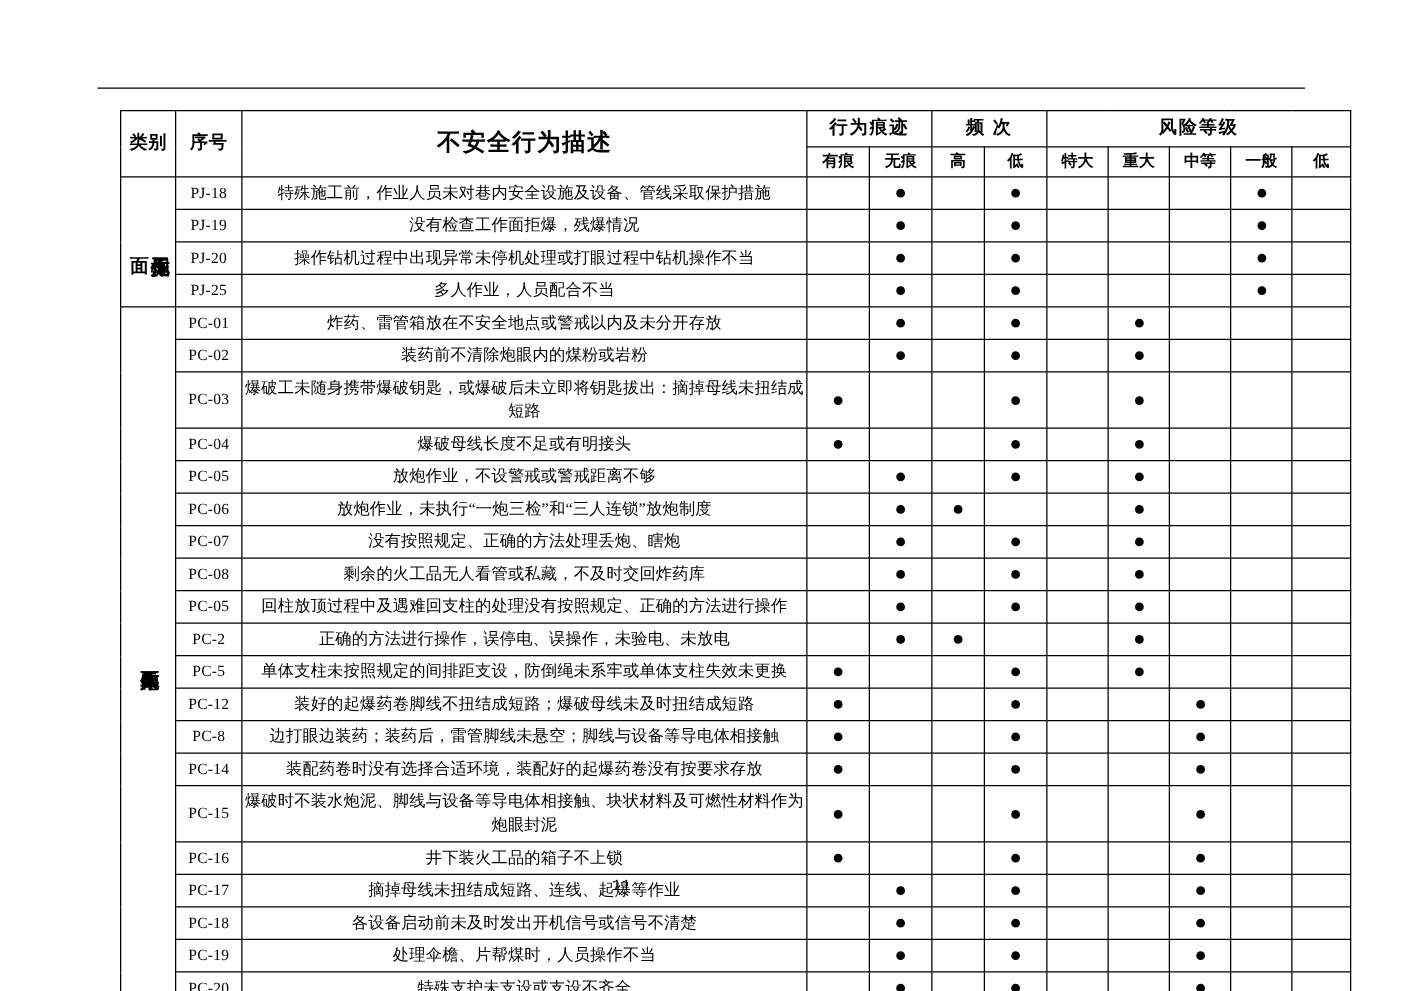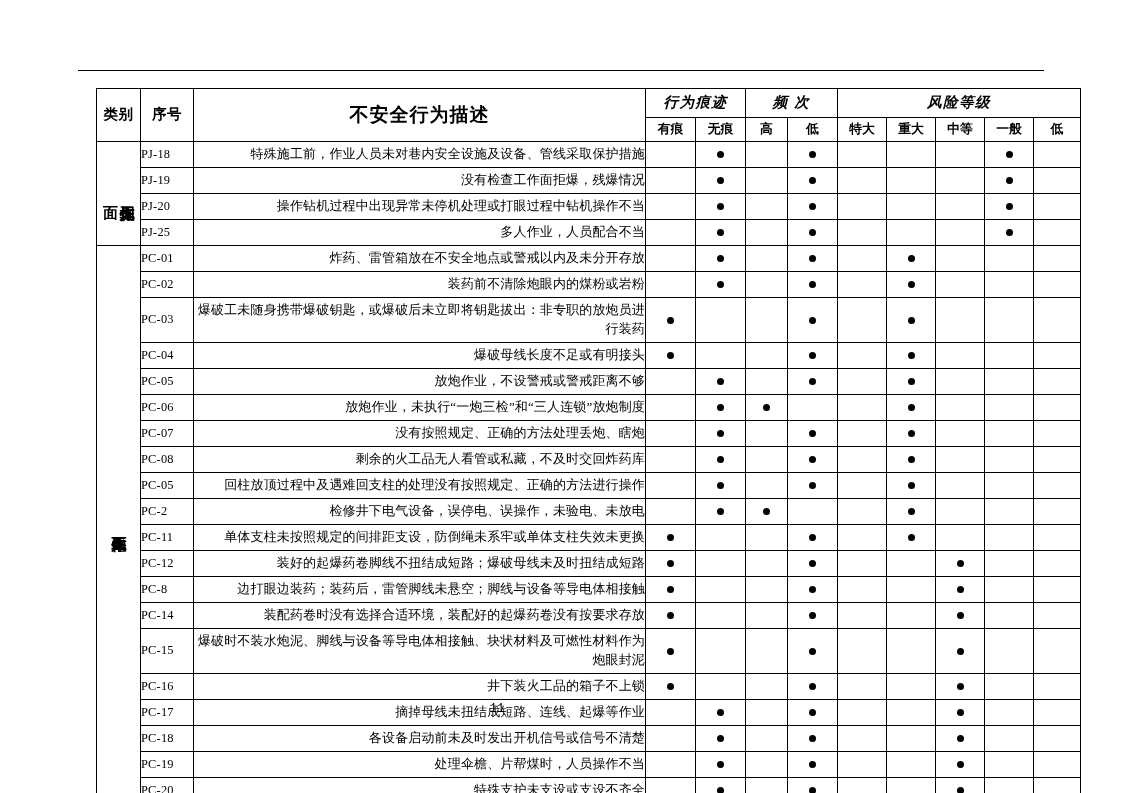--- a/index.html
+++ b/index.html
@@ -71,21 +71,21 @@
   th {
     font-weight: bold;
     text-align: center;
     font-size: 14.5px;
     font-family: "Liberation Sans", "DejaVu Sans", sans-serif;
     letter-spacing: 0.5px;
   }
   th.h-top { height: 28px; }
   th.h-sub { height: 23px; font-size: 12.8px; letter-spacing: 0px; }
   th.h-desc { font-size: 19px; letter-spacing: 1px; }
-  th.h-group { font-size: 14.5px; letter-spacing: 1.5px; font-style: italic; }
+  th.h-group { font-size: 14.5px; letter-spacing: 1.5px; }
 
   
   td.cat {
     text-align: center;
     vertical-align: middle;
     padding: 2px 0;
   }
   .cat-inner {
     display: flex;
     flex-direction: row-reverse;
@@ -99,29 +99,30 @@
   }
   .cat-col {
     writing-mode: vertical-rl;
     text-orientation: upright;
     line-height: 1.12;
     white-space: nowrap;
   }
   .cat-col.second { align-self: flex-end; }
 
   td.no {
+    text-align: center;
     font-size: 12.4px;
     font-family: "Liberation Serif", "DejaVu Serif", serif;
     letter-spacing: 0.2px;
     white-space: nowrap;
   }
   td.desc {
     padding: 3px 5px 3px 7px;
     font-size: 13px;
-    text-align: right;
+    text-align: center;
     letter-spacing: 0.15px;
   }
   td.mark {
     text-align: center;
     vertical-align: middle;
   }
   .dot {
     display: inline-block;
     width: 7px;
     height: 7px;
@@ -270,21 +271,21 @@
             <td class="mark"></td>
             <td class="mark"><span class="dot"></span></td>
             <td class="mark"></td>
             <td class="mark"><span class="dot"></span></td>
             <td class="mark"></td>
             <td class="mark"></td>
             <td class="mark"></td>
           </tr>
           <tr class="r2">
             <td class="no">PC-03</td>
-            <td class="desc">爆破工未随身携带爆破钥匙，或爆破后未立即将钥匙拔出：非专职的放炮员进行装药</td>
+            <td class="desc">爆破工未随身携带爆破钥匙，或爆破后未立即将钥匙拔出：摘掉母线未扭结成短路</td>
             <td class="mark"><span class="dot"></span></td>
             <td class="mark"></td>
             <td class="mark"></td>
             <td class="mark"><span class="dot"></span></td>
             <td class="mark"></td>
             <td class="mark"><span class="dot"></span></td>
             <td class="mark"></td>
             <td class="mark"></td>
             <td class="mark"></td>
           </tr>
@@ -361,33 +362,33 @@
             <td class="mark"></td>
             <td class="mark"><span class="dot"></span></td>
             <td class="mark"></td>
             <td class="mark"><span class="dot"></span></td>
             <td class="mark"></td>
             <td class="mark"></td>
             <td class="mark"></td>
           </tr>
           <tr class="r1">
             <td class="no">PC-2</td>
-            <td class="desc">检修井下电气设备，误停电、误操作，未验电、未放电</td>
-            <td class="mark"></td>
-            <td class="mark"><span class="dot"></span></td>
-            <td class="mark"><span class="dot"></span></td>
-            <td class="mark"></td>
-            <td class="mark"></td>
-            <td class="mark"><span class="dot"></span></td>
-            <td class="mark"></td>
-            <td class="mark"></td>
-            <td class="mark"></td>
-          </tr>
-          <tr class="r1">
-            <td class="no">PC-11</td>
+            <td class="desc">正确的方法进行操作，误停电、误操作，未验电、未放电</td>
+            <td class="mark"></td>
+            <td class="mark"><span class="dot"></span></td>
+            <td class="mark"><span class="dot"></span></td>
+            <td class="mark"></td>
+            <td class="mark"></td>
+            <td class="mark"><span class="dot"></span></td>
+            <td class="mark"></td>
+            <td class="mark"></td>
+            <td class="mark"></td>
+          </tr>
+          <tr class="r1">
+            <td class="no">PC-5</td>
             <td class="desc">单体支柱未按照规定的间排距支设，防倒绳未系牢或单体支柱失效未更换</td>
             <td class="mark"><span class="dot"></span></td>
             <td class="mark"></td>
             <td class="mark"></td>
             <td class="mark"><span class="dot"></span></td>
             <td class="mark"></td>
             <td class="mark"><span class="dot"></span></td>
             <td class="mark"></td>
             <td class="mark"></td>
             <td class="mark"></td>

